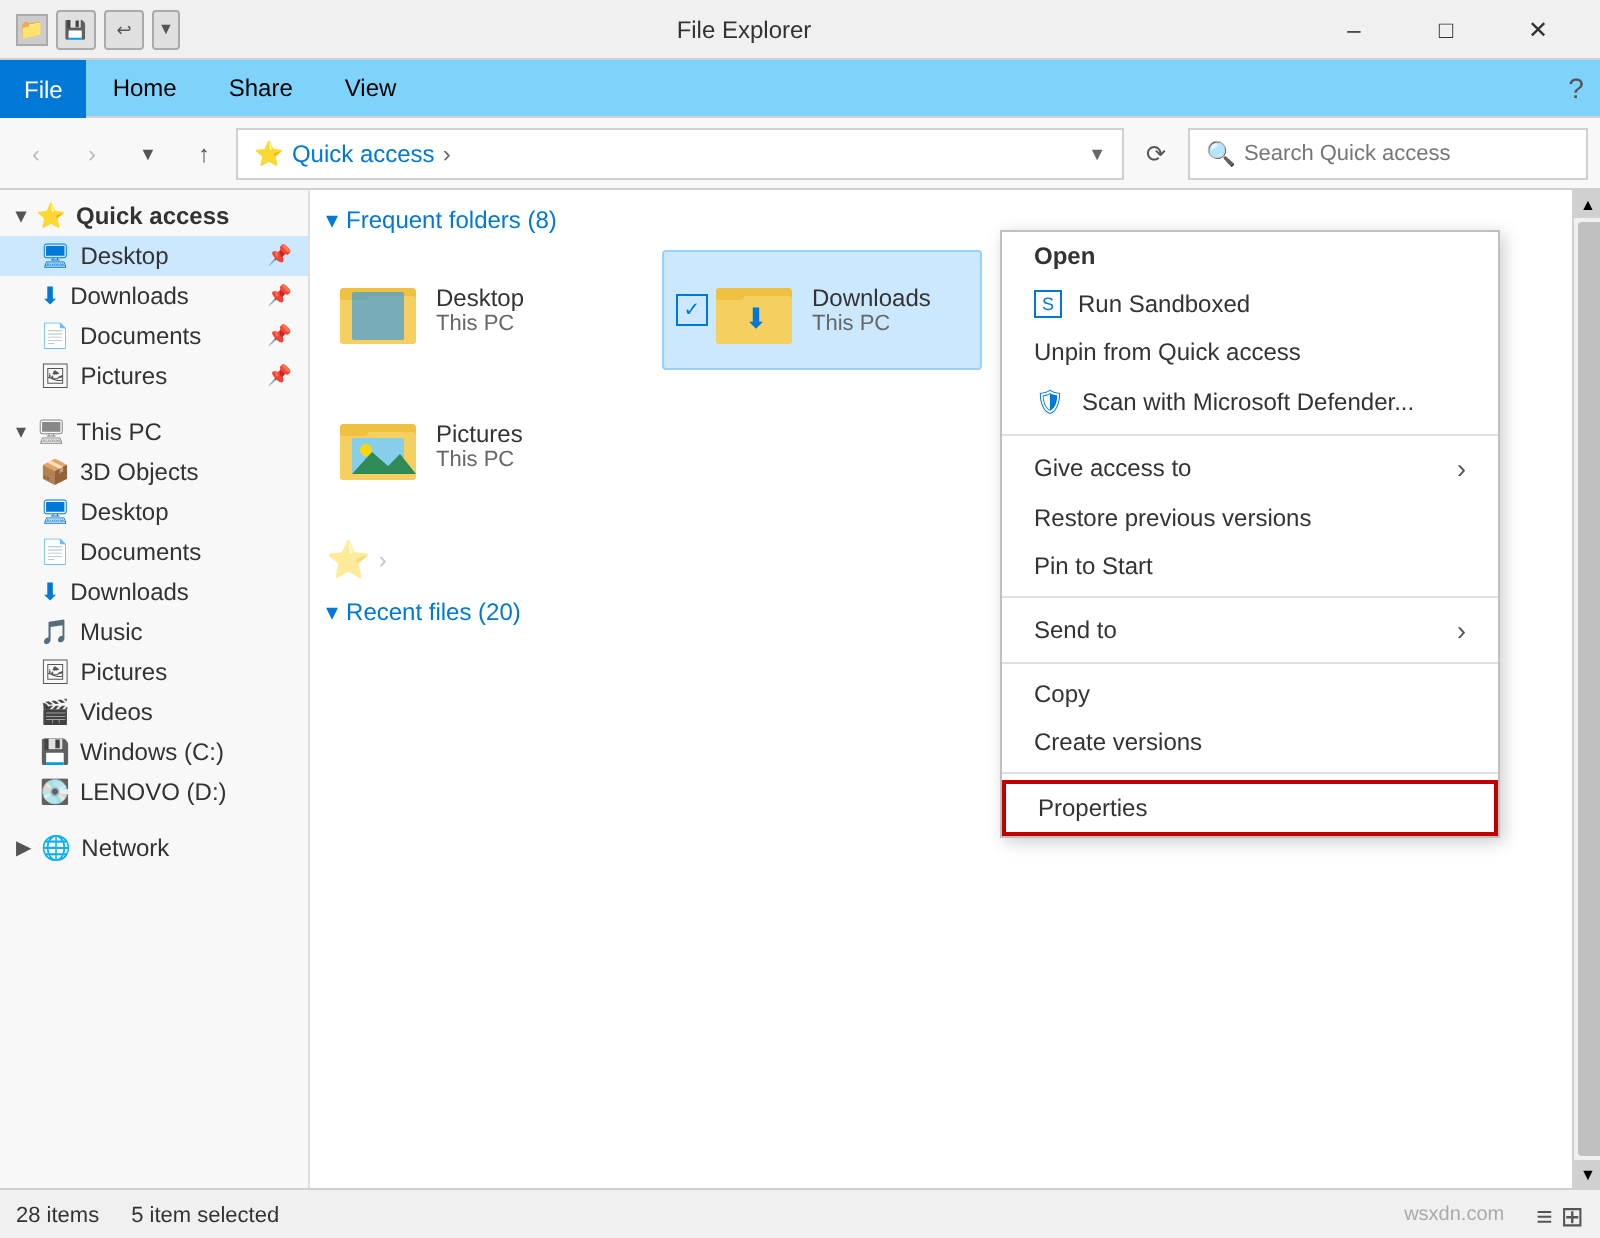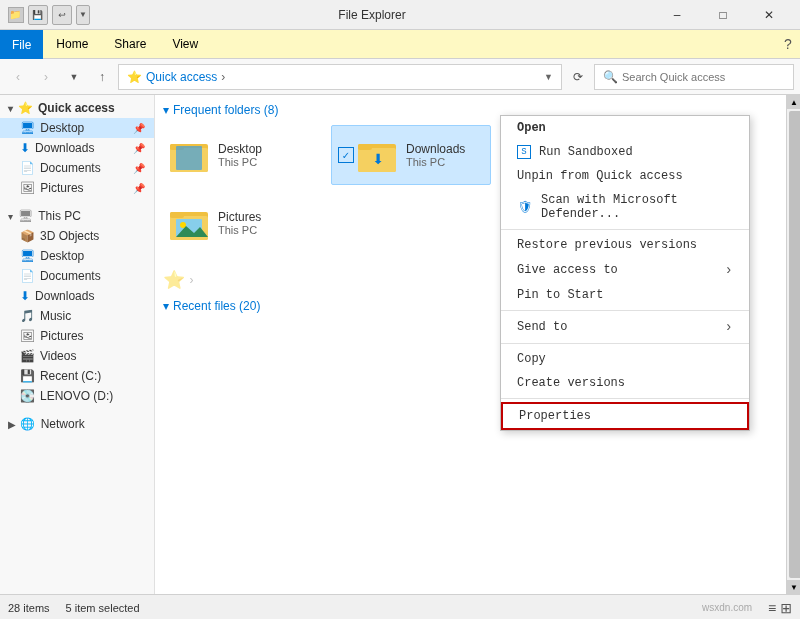--- a/index.html
+++ b/index.html
@@ -14,21 +14,21 @@
       padding: 0 8px;
       border-bottom: 1px solid #d0d0d0;
     }
     .title-bar-icons { display: flex; gap: 4px; align-items: center; }
     .title-icon { width: 16px; height: 16px; background: #ccc; border: 1px solid #aaa; font-size: 10px; display: flex; align-items: center; justify-content: center; }
     .title-text { flex: 1; text-align: center; font-size: 12px; color: #333; }
     .title-controls { display: flex; gap: 0; }
     .title-btn { width: 46px; height: 30px; display: flex; align-items: center; justify-content: center; font-size: 12px; cursor: pointer; color: #333; }
 
     
-    .ribbon { background: #fef9c3; border-bottom: 1px solid #d0d0d0; }
+    .ribbon { background: #7dd3fc; border-bottom: 1px solid #d0d0d0; }
     .ribbon-tabs { display: flex; height: 28px; }
     .ribbon-tab { padding: 0 12px; display: flex; align-items: center; font-size: 12px; cursor: pointer; border: 1px solid transparent; }
     .ribbon-tab.active { background: #fff; border-color: #d0d0d0; border-bottom-color: #fff; color: #0078d7; margin-bottom: -1px; }
 
     
     .address-bar {
       height: 36px;
       background: #f8f8f8;
       border-bottom: 1px solid #d0d0d0;
       display: flex;
@@ -64,21 +64,21 @@
     .folder-icon-large { width: 40px; height: 35px; position: relative; flex-shrink: 0; }
     .folder-info { display: flex; flex-direction: column; }
     .folder-name { font-size: 12px; color: #333; font-weight: 400; }
     .folder-sub { font-size: 11px; color: #666; }
 
     
     .status-bar { height: 26px; background: #f0f0f0; border-top: 1px solid #d0d0d0; display: flex; align-items: center; padding: 0 8px; gap: 16px; font-size: 11px; color: #333; }
 
     
     .context-menu { position: absolute; top: 115px; left: 500px; width: 250px; background: #fff; border: 1px solid #c0c0c0; box-shadow: 2px 2px 8px rgba(0,0,0,0.2); z-index: 100; }
-    .ctx-item { padding: 5px 16px; cursor: pointer; font-size: 12px; color: #333; display: flex; align-items: center; gap: 8px; font-family: Liberation Mono, monospace; }
+    .ctx-item { padding: 5px 16px; cursor: pointer; font-size: 12px; color: #333; display: flex; align-items: center; gap: 8px; }
     .ctx-item.has-arrow::after { content: '›'; margin-left: auto; font-size: 14px; color: #555; }
     .ctx-separator { height: 1px; background: #e0e0e0; margin: 3px 0; }
     .ctx-item.bold { font-weight: 700; }
     .ctx-item.highlighted { border: 2px solid #c00000; }
     .ctx-icon { width: 16px; height: 16px; display: flex; align-items: center; justify-content: center; flex-shrink: 0; }
 
     
     .scrollbar-track { width: 14px; background: #f0f0f0; border-left: 1px solid #d0d0d0; display: flex; flex-direction: column; }
     .scrollbar-btn { width: 14px; height: 14px; background: #d0d0d0; display: flex; align-items: center; justify-content: center; font-size: 8px; cursor: pointer; }
     .scrollbar-thumb { width: 14px; flex: 1; background: #c0c0c0; margin: 2px; border-radius: 2px; }
@@ -193,21 +193,21 @@
     <div class="sidebar-item sidebar-indent">
       <span style="color:#555;">🖼</span>
       <span>Pictures</span>
     </div>
     <div class="sidebar-item sidebar-indent">
       <span style="color:#555;">🎬</span>
       <span>Videos</span>
     </div>
     <div class="sidebar-item sidebar-indent">
       <span style="color:#888;">💾</span>
-      <span>Recent (C:)</span>
+      <span>Windows (C:)</span>
     </div>
     <div class="sidebar-item sidebar-indent">
       <span style="color:#888;">💽</span>
       <span>LENOVO (D:)</span>
     </div>
 
     <div style="height:8px;"></div>
 
     <div class="sidebar-item">
       <span style="font-size:10px;color:#555;">▶</span>
@@ -315,22 +315,22 @@
   <div class="ctx-item">
     <span class="ctx-icon" style="border:1px solid #0078d7;color:#0078d7;font-size:9px;width:14px;height:14px;display:flex;align-items:center;justify-content:center;">S</span>
     Run Sandboxed
   </div>
   <div class="ctx-item">Unpin from Quick access</div>
   <div class="ctx-item">
     <span class="ctx-icon" style="color:#0078d7;font-size:12px;">🛡</span>
     Scan with Microsoft Defender...
   </div>
   <div class="ctx-separator"></div>
+  <div class="ctx-item has-arrow">Give access to</div>
   <div class="ctx-item">Restore previous versions</div>
-  <div class="ctx-item has-arrow">Give access to</div>
   <div class="ctx-item">Pin to Start</div>
   <div class="ctx-separator"></div>
   <div class="ctx-item has-arrow">Send to</div>
   <div class="ctx-separator"></div>
   <div class="ctx-item">Copy</div>
   <div class="ctx-item">Create versions</div>
   <div class="ctx-separator"></div>
   <div class="ctx-item highlighted" style="border:2px solid #c00000;">Properties</div>
 </div>
 

